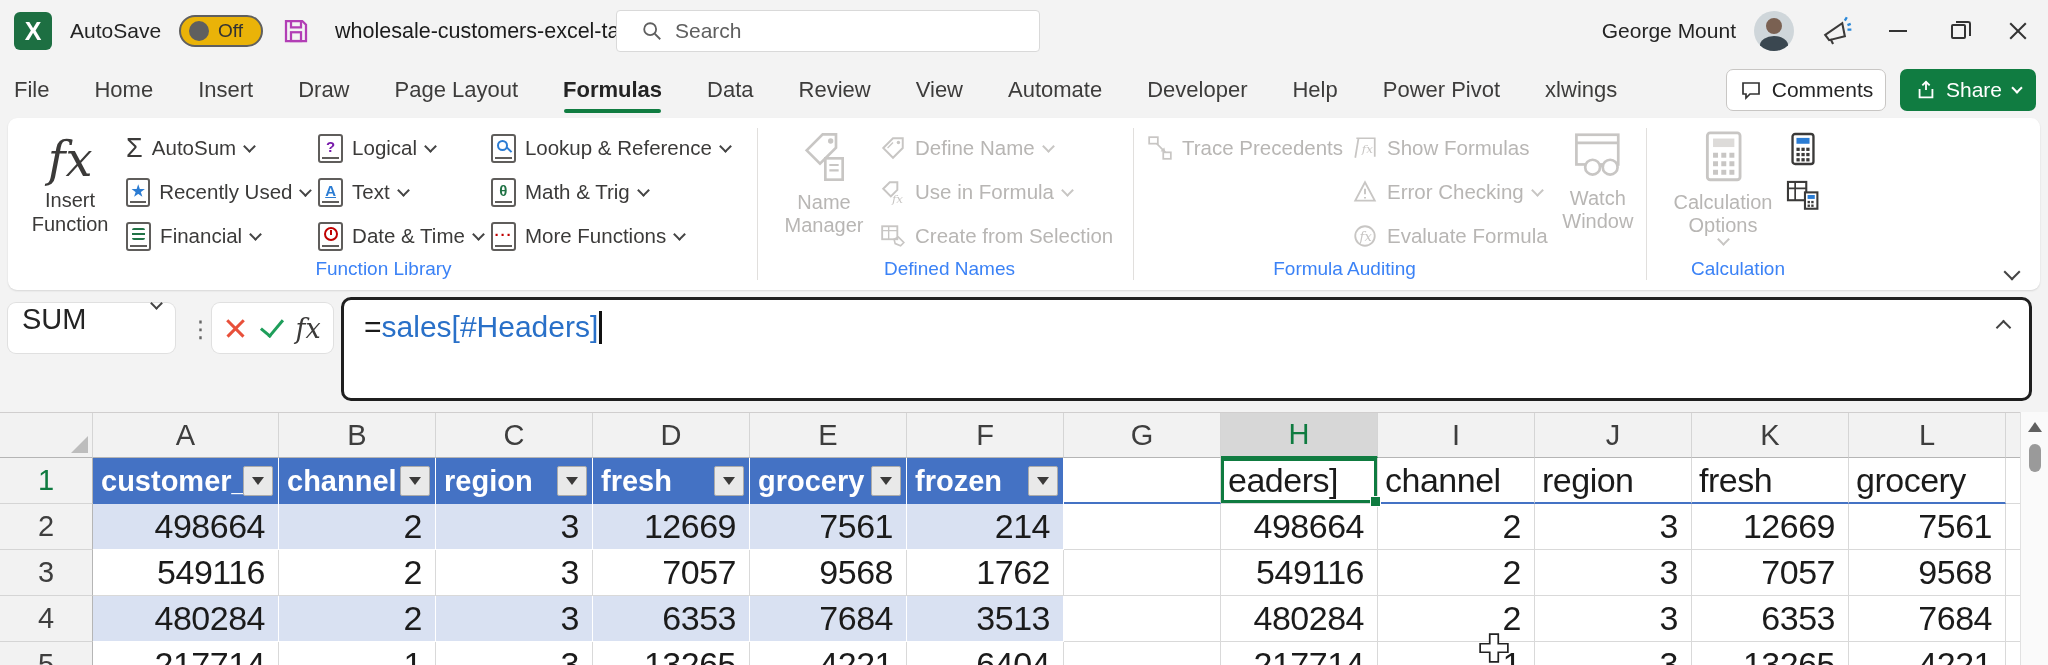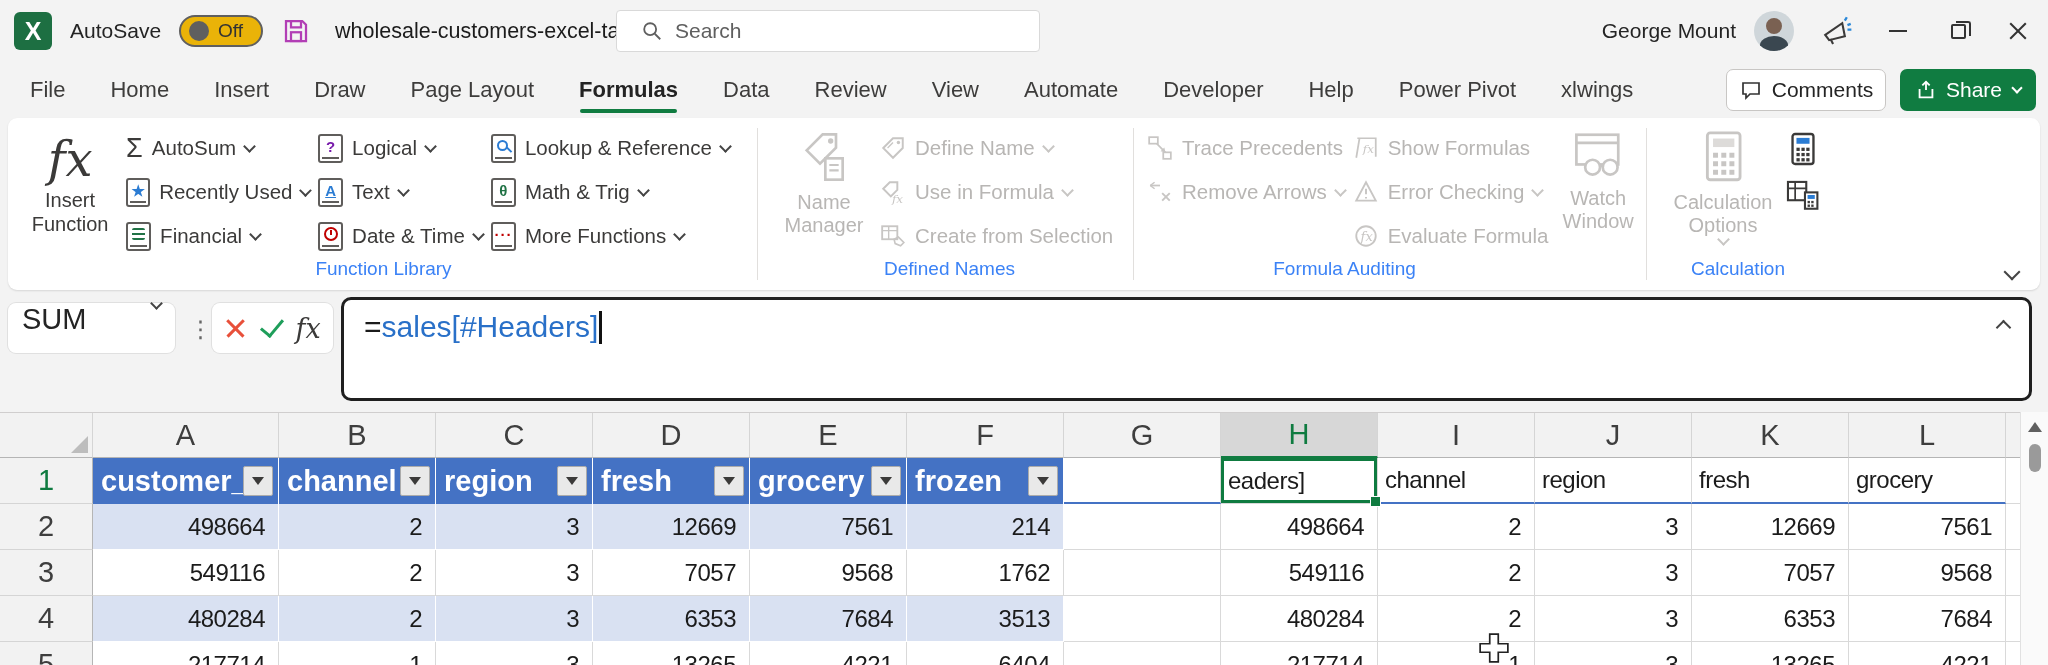--- a/index.html
+++ b/index.html
@@ -30,21 +30,21 @@
   .feedback{margin-right:14px;display:flex;align-items:center}
   .winbtn{width:60px;height:62px;display:flex;align-items:center;justify-content:center}
   .min-glyph{width:18px;height:2px;background:#333}
   .restore-glyph{width:15px;height:15px;border:2px solid #333;border-radius:2px;position:relative}
   .restore-glyph::before{content:"";position:absolute;top:-5px;left:3px;width:13px;height:13px;border-top:2px solid #333;border-right:2px solid #333;border-radius:0 3px 0 0}
   .x1,.x2{position:absolute;width:22px;height:2px;background:#333}
   .x1{transform:rotate(45deg)} .x2{transform:rotate(-45deg)}
   .close-glyph{position:relative;width:22px;height:22px;display:flex;align-items:center;justify-content:center}
 
   
-  .tabrow{position:absolute;top:62px;left:0;right:0;height:56px;display:flex;align-items:center;padding-left:30px}
+  .tabrow{position:absolute;top:62px;left:0;right:0;height:56px;display:flex;align-items:center;padding-left:14px}
   .tabs{display:flex;gap:45px;align-items:center}
   .tab{position:relative;font-size:22px;color:#3d3c3b;white-space:nowrap}
   .tab.active{font-weight:bold;color:#232323}
   .tab.active::after{content:"";position:absolute;left:1px;right:1px;bottom:-10px;height:4px;background:#107C41;border-radius:2px}
   .pill{position:absolute;top:7px;height:42px;display:flex;align-items:center;gap:9px;border-radius:7px;font-size:21px}
   .comments-btn{right:162px;width:160px;background:#fff;border:1px solid #C8C6C4;color:#242424;justify-content:center}
   .share-btn{right:12px;width:136px;background:#107C41;color:#fff;justify-content:center}
   .share-cv{border-color:#fff;width:8px;height:8px;margin-left:2px}
 
   
@@ -104,21 +104,21 @@
         grid-template-rows:45px 46px 46px 46px 46px 46px;border-top:1px solid #D0CECE}
   .ch{background:#F2F2F2;border-right:1px solid #D5D5D5;border-bottom:1px solid #B5B5B5;display:flex;
       align-items:center;justify-content:center;font-size:29px;color:#3E3E3E}
   .ch.sel{background:#D7D7D7;color:#0F7B40;border-bottom:2px solid #107C41}
   .corner{position:relative}
   .corner::after{content:"";position:absolute;right:4px;bottom:4px;border-left:17px solid transparent;border-bottom:17px solid #BDBDBD}
   .rh{background:#F2F2F2;border-right:1px solid #B5B5B5;border-bottom:1px solid #D5D5D5;display:flex;
       align-items:center;justify-content:center;font-size:29px;color:#3E3E3E}
   .rh.sel{color:#0F7B40}
   .cell{display:flex;align-items:center;border-right:1px solid #D9D9D9;border-bottom:1px solid #D9D9D9;
-        font-size:24px;letter-spacing:-0.5px;color:#1b1b1b;overflow:hidden;white-space:nowrap}
+        font-size:34px;letter-spacing:-0.5px;color:#1b1b1b;overflow:hidden;white-space:nowrap}
   .num{justify-content:flex-end;padding-right:13px}
   .txt{padding-left:7px}
   .band{background:#D9E1F2;border-right:1px solid #fff;border-bottom:1px solid #fff}
   .th{position:relative;background:#4472C4;color:#fff;font-weight:bold;font-size:29px;display:flex;align-items:center;
       padding-left:8px;border-right:1px solid #fff;overflow:visible;white-space:nowrap}
   .flt{position:absolute;right:5px;top:50%;transform:translateY(-50%);width:30px;height:30px;background:#E9E9E9;
        border:1px solid #ABABAB;border-radius:2px;display:flex;align-items:center;justify-content:center}
   .ftri{width:0;height:0;border-left:6px solid transparent;border-right:6px solid transparent;border-top:8px solid #3B3A39}
   .spill{border-bottom:2px solid #4472C4}
   .acell{position:relative;box-shadow:inset 0 0 0 3px #0F7B40;overflow:visible;z-index:2}
@@ -362,31 +362,20 @@
           <div class="sbtn">
             <span style="display:flex">
               <svg width="26" height="26" viewBox="0 0 24 24">
                   <rect x="2" y="2" width="8" height="6" fill="none" stroke="#C8C6C4" stroke-width="1.6"></rect>
                   <path d="M9 8l8 8" stroke="#C8C6C4" stroke-width="1.6"></path>
                   <path d="M17 16l-4.5-1 3.5-3.5z" fill="#C8C6C4"></path>
                   <rect x="15" y="16" width="7" height="6" fill="none" stroke="#C8C6C4" stroke-width="1.6"></rect>
                 </svg>
             </span>
             <span>Trace Precedents</span>
-          </div>
-          <div class="sbtn">
-            <span style="display:flex">
-              <svg width="26" height="26" viewBox="0 0 24 24">
-                  <path d="M3 6h9" stroke="#C8C6C4" stroke-width="1.6"></path>
-                  <path d="M3 6l4 3M3 6l4-3" stroke="#C8C6C4" stroke-width="1.4" fill="none"></path>
-                  <path d="M14 13l7 7M21 13l-7 7" stroke="#C8C6C4" stroke-width="1.8"></path>
-                </svg>
-            </span>
-            <span>Remove Arrows</span>
-            <span class="cv"></span>
           </div>
         </div>
         <div class="rcol" style="width:212px">
           <div class="sbtn">
             <span style="display:flex">
               <svg width="26" height="26" viewBox="0 0 24 24">
                   <path d="M6 3L3 21" stroke="#C8C6C4" stroke-width="1.6"></path>
                   <path d="M4 3h17v17" fill="none" stroke="#C8C6C4" stroke-width="1.6"></path>
                   <text x="9" y="17" font-size="11" font-style="italic" fill="#C8C6C4" font-family="DejaVu Serif,serif">fx</text>
                 </svg>

